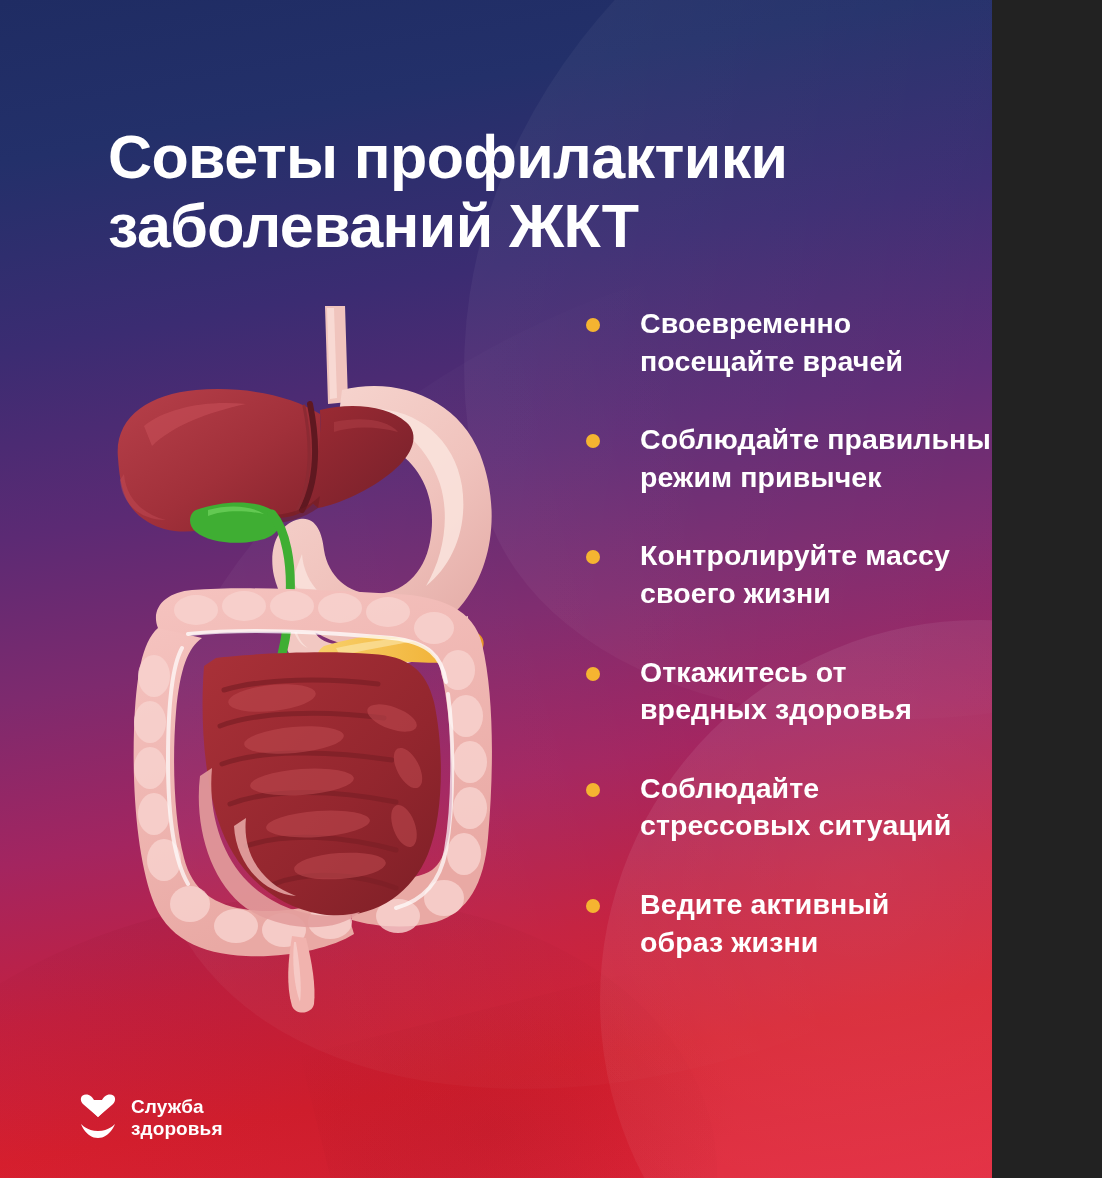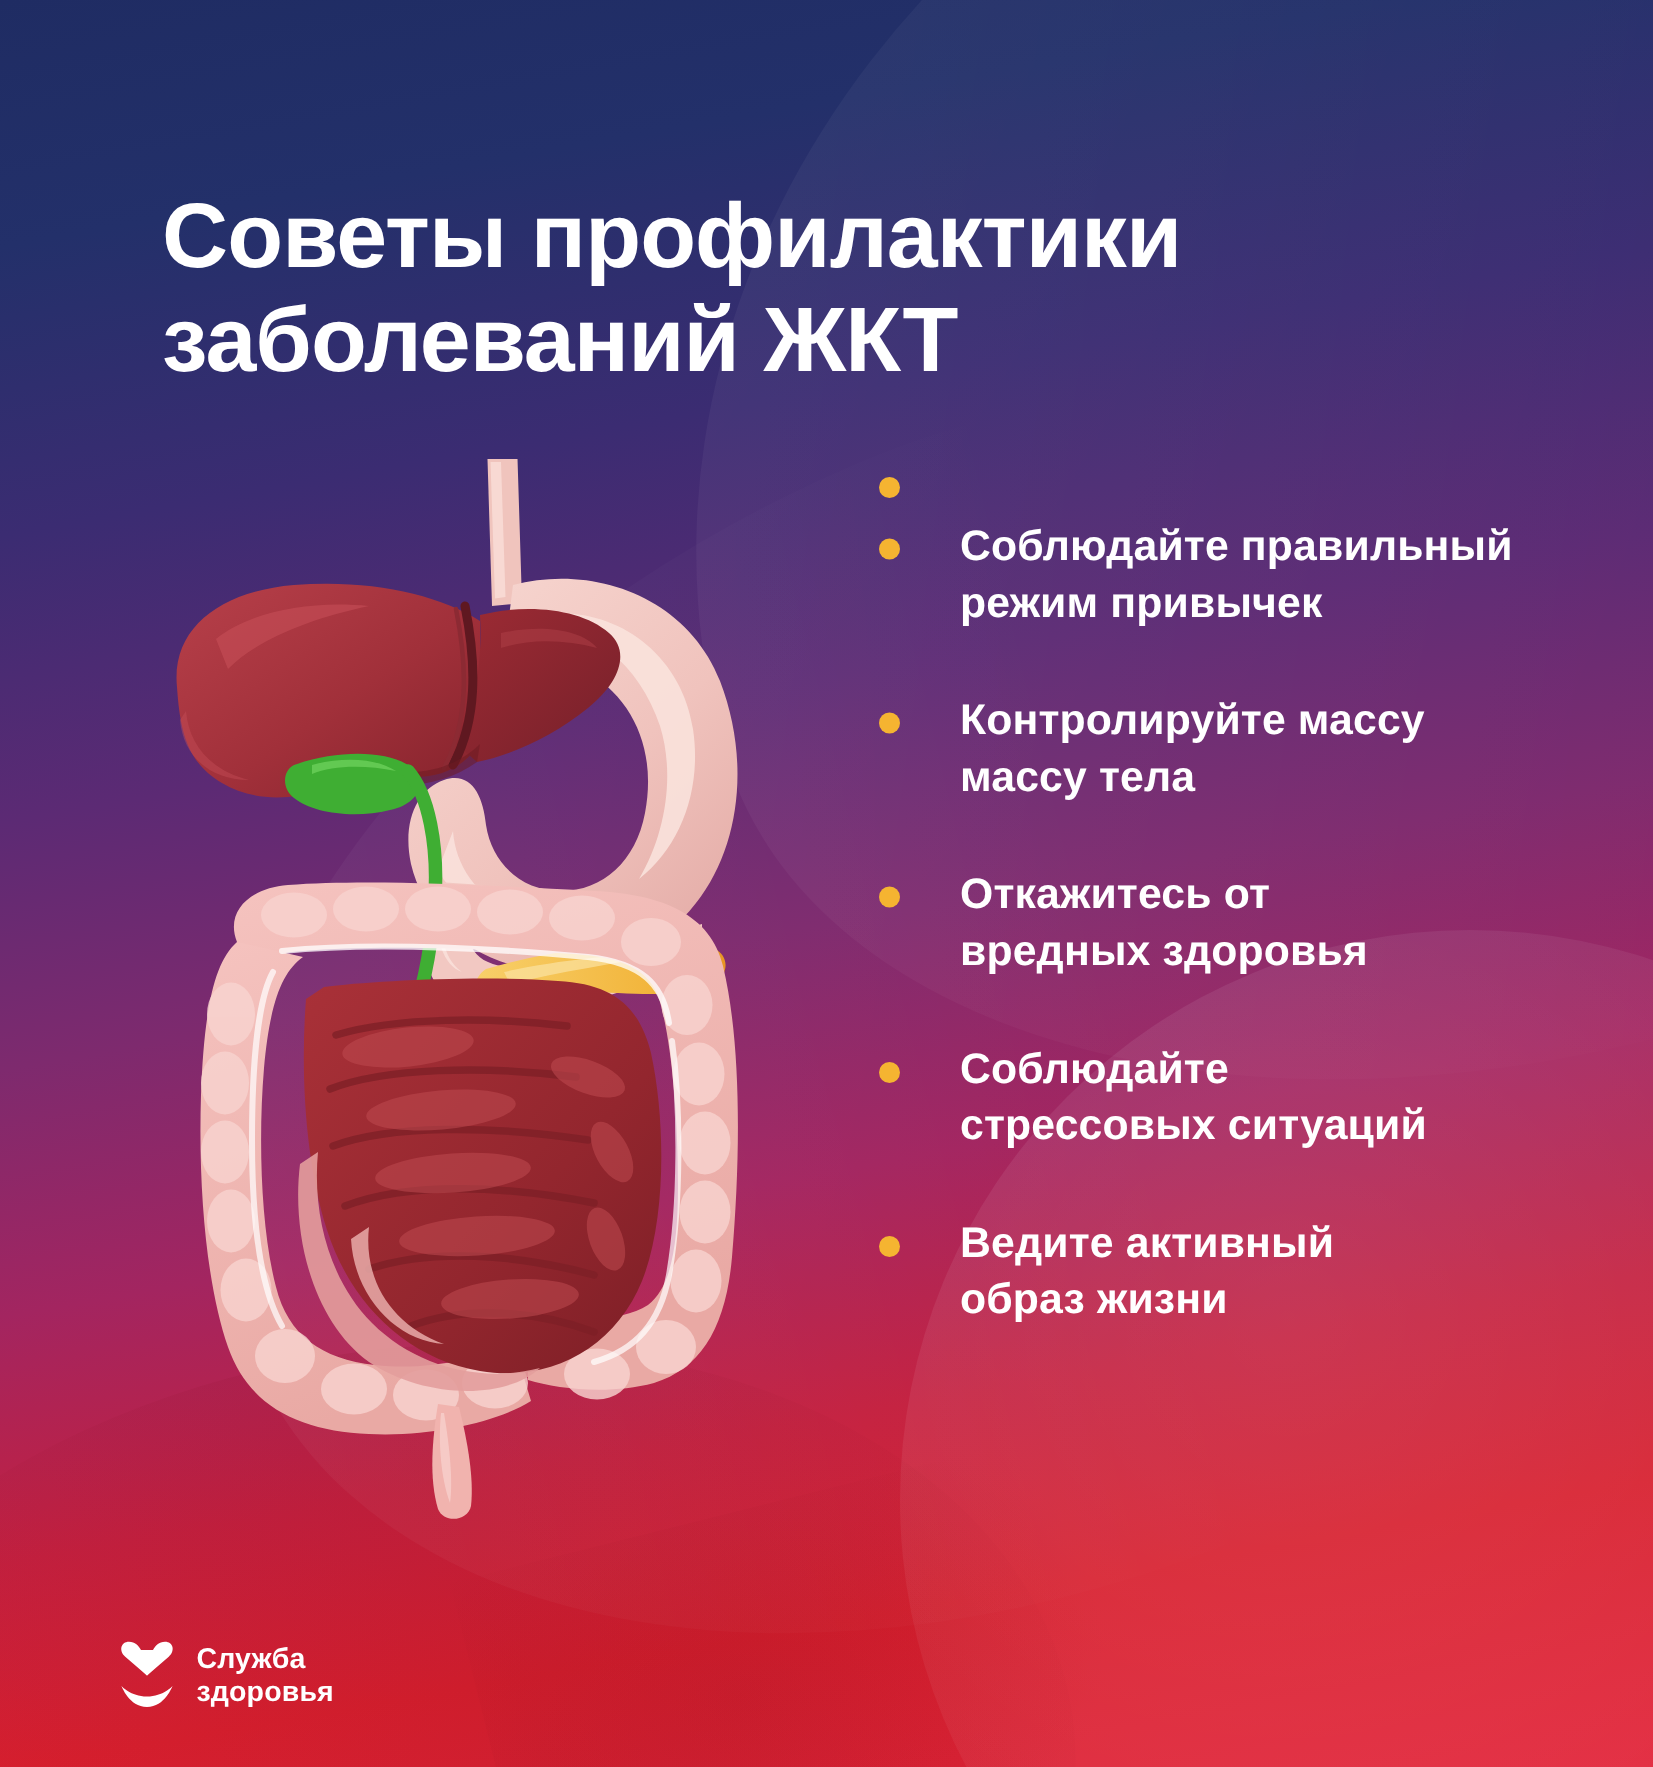--- a/index.html
+++ b/index.html
@@ -5,21 +5,21 @@
 <style>
   html, body {
     margin: 0;
     padding: 0;
     background: #222;
   }
   * { box-sizing: border-box; }
 
   .poster {
     position: relative;
-    width: 1102px;
+    width: 992px;
     height: 1178px;
     overflow: hidden;
     font-family: "Liberation Sans", "DejaVu Sans", sans-serif;
     background: linear-gradient(170deg,
         #1f2c63 0%,
         #23306a 12%,
         #3b2c72 26%,
         #5c2a74 40%,
         #7e2a6e 52%,
         #a32560 64%,
@@ -381,30 +381,32 @@
                  C216 716, 200 718, 196 708
                  C190 688, 192 662, 196 638 Z" fill="#f1b3ae"></path>
         <path d="M200 644 C204 668, 206 690, 204 704 C198 688, 196 664, 198 644 Z" fill="#f8d0cc" opacity="0.8"></path>
       </g>
     </svg>
   </div>
 
   <ul class="tips" style="list-style:none;margin:0;padding:0;">
     <li class="tip">
       <span class="tip-dot"></span>
+      <span class="tip-text">Своевременно
+посещайте врачей</span>
     </li>
     <li class="tip">
       <span class="tip-dot"></span>
       <span class="tip-text">Соблюдайте правильный
 режим привычек</span>
     </li>
     <li class="tip">
       <span class="tip-dot"></span>
       <span class="tip-text">Контролируйте массу
-массу тела</span>
+своего жизни</span>
     </li>
     <li class="tip">
       <span class="tip-dot"></span>
       <span class="tip-text">Откажитесь от
 вредных здоровья</span>
     </li>
     <li class="tip">
       <span class="tip-dot"></span>
       <span class="tip-text">Соблюдайте
 стрессовых ситуаций</span>

